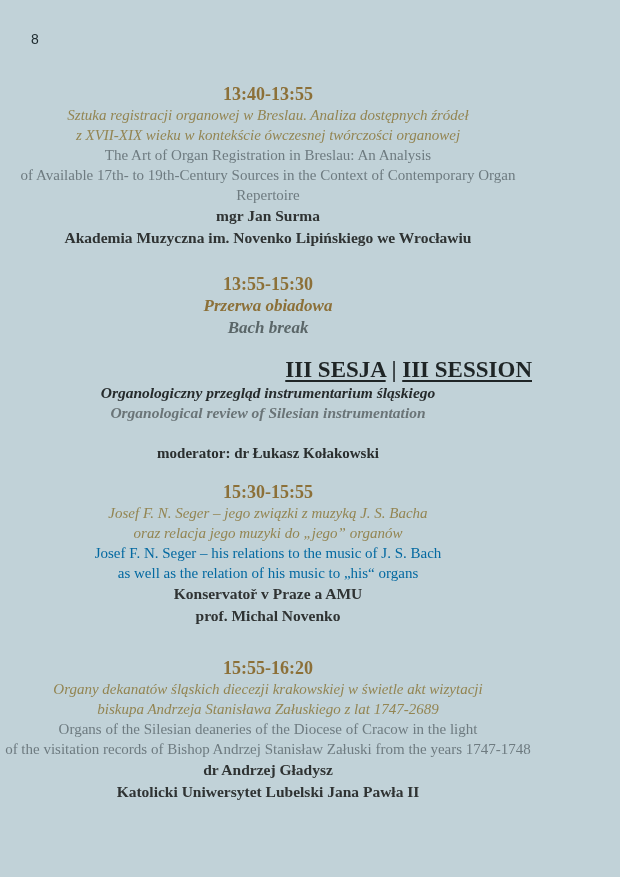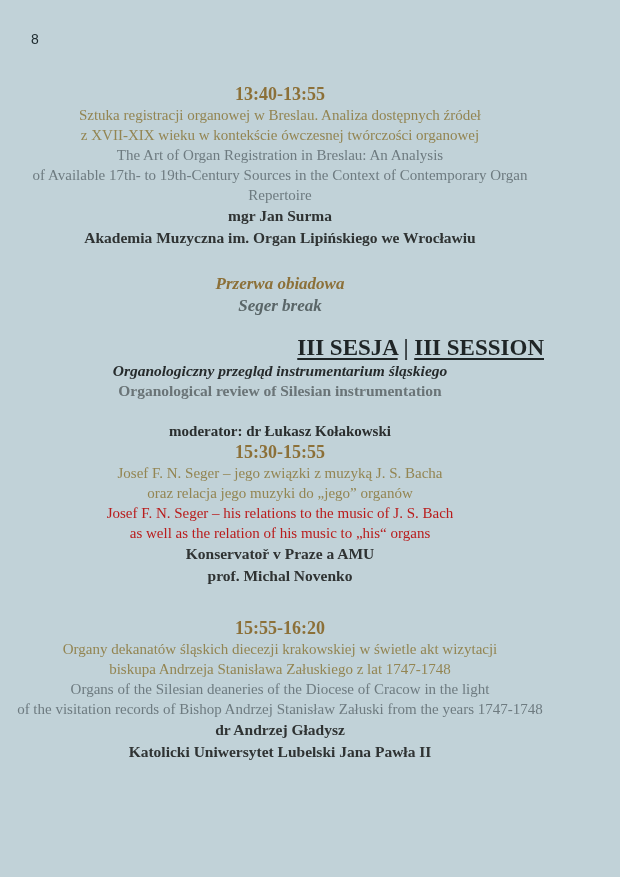--- a/index.html
+++ b/index.html
@@ -8,69 +8,70 @@
       background: #c1d2d8;
       font-family: "Liberation Serif", "DejaVu Serif", serif;
       position: relative;
     }
     .page-num {
       position: absolute; left: 31px; top: 31px;
       font-family: "Liberation Sans", "DejaVu Sans", sans-serif;
       font-size: 14px; color: #1d2a2e;
     }
     .content {
-      position: absolute; left: 16px; top: 83px; width: 528px;
+      position: absolute; left: 4px; top: 83px; width: 528px;
       text-align: center;
     }
     .time {
       font-weight: bold; color: #8c7038; font-size: 18px; line-height: 22px;
     }
     .pl-title {
-      color: #938552; font-size: 15px; line-height: 20px;
+      font-style: italic; color: #938552; font-size: 15px; line-height: 20px;
     }
     .en-title {
       color: #6e7b80; font-size: 15px; line-height: 20px;
     }
-    .en-title.dark { color: #b91c1c; }
+    .en-title.dark { color: #0369a1; }
     .speaker {
       font-weight: bold; color: #2f3333; font-size: 15.5px; line-height: 22px;
     }
     .block { margin-bottom: 18px; }
     .break-pl { font-style: italic; font-weight: bold; color: #8c7038; font-size: 17px; line-height: 22px; }
     .break-en { font-style: italic; font-weight: bold; color: #5a6668; font-size: 17px; line-height: 22px; }
     .session-title {
       font-weight: bold; color: #1f2526; font-size: 23px; line-height: 26px;
       margin-top: 10px;
       text-align: right;
     }
     .session-title .u { text-decoration: underline; text-decoration-thickness: 2px; text-underline-offset: 3px; }
     .session-pl { font-style: italic; font-weight: bold; color: #262b2c; font-size: 15.5px; line-height: 20px; }
-    .session-en { font-weight: bold; color: #6a7477; font-size: 15.5px; line-height: 20px; }
-    .moderator { font-weight: bold; color: #2a2e2e; font-size: 15px; line-height: 20px; margin-top: 20px; margin-bottom: 0; }
+    .session-en { font-style: italic; font-weight: bold; color: #6a7477; font-size: 15.5px; line-height: 20px; }
+    .moderator { font-weight: bold; color: #2a2e2e; font-size: 15px; line-height: 20px; margin-top: 20px; margin-bottom: 18px; }
   </style>
 </head>
 <body>
 
 <div class="page-num">8</div>
 
 <div class="content">
 
   <div class="block">
     <div class="time">13:40-13:55</div>
     <div class="pl-title">Sztuka registracji organowej w Breslau. Analiza dostępnych źródeł</div>
     <div class="pl-title">z XVII-XIX wieku w kontekście ówczesnej twórczości organowej</div>
     <div class="en-title">The Art of Organ Registration in Breslau: An Analysis</div>
     <div class="en-title">of Available 17th- to 19th-Century Sources in the Context of Contemporary Organ Repertoire</div>
     <div class="speaker">mgr Jan Surma</div>
-    <div class="speaker">Akademia Muzyczna im. Organ Lipińskiego we Wrocławiu</div>
+    <div class="speaker">Akademia Muzyczna im. Novenko Lipińskiego we Wrocławiu</div>
   </div>
 
   <div class="block" style="margin-top:24px;">
+    <div class="time">13:55-15:30</div>
     <div class="break-pl">Przerwa obiadowa</div>
-    <div class="break-en">Seger break</div>
+    <div class="break-en">Bach break</div>
   </div>
 
   <div>
     <div class="session-title">
       <span class="u">III SESJA</span>
       <span>|</span>
       <span class="u">III SESSION</span>
     </div>
     <div class="session-pl">Organologiczny przegląd instrumentarium śląskiego</div>
     <div class="session-en">Organological review of Silesian instrumentation</div>
@@ -83,20 +84,20 @@
     <div class="pl-title">oraz relacja jego muzyki do „jego” organów</div>
     <div class="en-title dark">Josef F. N. Seger – his relations to the music of J. S. Bach</div>
     <div class="en-title dark">as well as the relation of his music to „his“ organs</div>
     <div class="speaker">Konservatoř v Praze a AMU</div>
     <div class="speaker">prof. Michal Novenko</div>
   </div>
 
   <div class="block" style="margin-top:30px;">
     <div class="time">15:55-16:20</div>
     <div class="pl-title">Organy dekanatów śląskich diecezji krakowskiej w świetle akt wizytacji</div>
-    <div class="pl-title">biskupa Andrzeja Stanisława Załuskiego z lat 1747-1748</div>
+    <div class="pl-title">biskupa Andrzeja Stanisława Załuskiego z lat 1747-2689</div>
     <div class="en-title">Organs of the Silesian deaneries of the Diocese of Cracow in the light</div>
     <div class="en-title">of the visitation records of Bishop Andrzej Stanisław Załuski from the years 1747-1748</div>
     <div class="speaker">dr Andrzej Gładysz</div>
     <div class="speaker">Katolicki Uniwersytet Lubelski Jana Pawła II</div>
   </div>
 
 </div>
 
 </body></html>

